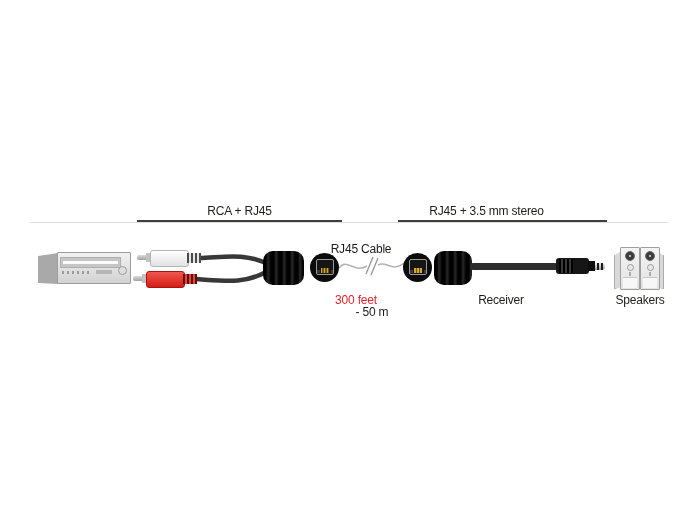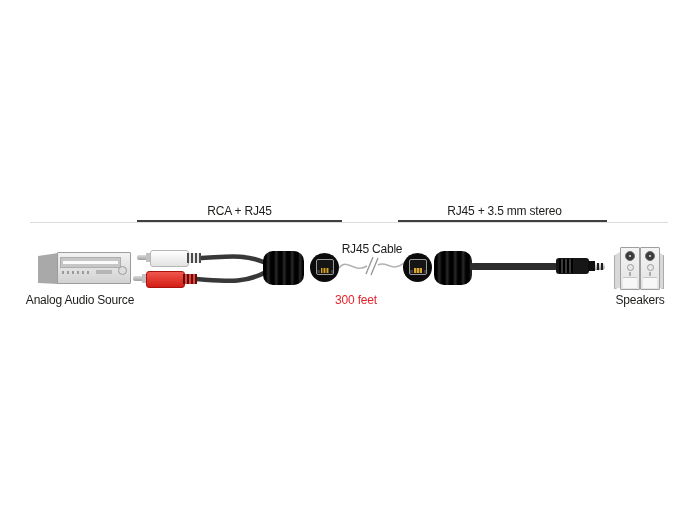--- a/index.html
+++ b/index.html
@@ -6,21 +6,21 @@
   .stage{
     position:relative;width:700px;height:530px;background:#fff;overflow:hidden;
     font-family:"Liberation Sans", sans-serif;color:var(--text,#1d1d1b);
   }
   .txt{position:absolute;font-size:12px;line-height:13px;text-align:center;letter-spacing:-.2px;white-space:nowrap;}
   .rule-light{position:absolute;left:30px;top:222px;width:638px;height:1px;background:var(--rule-light,#dcdcdc);}
   .rule-dark{position:absolute;height:2px;background:var(--rule-dark,#3f3f3f);top:220px;}
   #rule-left{left:137px;width:205px;}
   #rule-right{left:398px;width:209px;}
   #sec-left-label{left:137px;width:205px;top:205px;}
-  #sec-right-label{left:400px;width:209px;top:205px;}
+  #sec-right-label{left:382px;width:209px;top:205px;}
 
   
   .source{position:absolute;left:38px;top:252px;width:93px;height:32px;}
   .src-side{position:absolute;left:0;top:1px;width:20px;height:31px;background:#a9a9a9;
     clip-path:polygon(0 10%,100% 0,100% 100%,0 97%);}
   .src-front{position:absolute;left:19px;top:0;width:72px;height:30px;
     background:linear-gradient(180deg,#f2f2f2,#d2d2d2);border:1px solid #9c9c9c;border-radius:1px;}
   .src-tray{position:absolute;left:2px;top:4px;width:59px;height:9px;background:#c6c6c6;border:1px solid #aeaeae;}
   .src-slot{position:absolute;left:2px;top:3px;right:2px;height:3px;background:#fbfbfb;}
   .src-btns{position:absolute;left:4px;top:18px;width:30px;height:3px;
@@ -85,21 +85,21 @@
   .spk-slot{width:2px;height:4px;background:#ababab;margin:1px auto 0;}
   .spk-base{position:absolute;left:2px;right:2px;bottom:1px;height:10px;background:#f7f7f7;border-top:1px solid #c6c6c6;}
 
   
   #lbl-source{left:10px;top:294px;width:140px;}
   #lbl-tx{left:170px;top:294px;width:140px;}
   #lbl-rx{left:431px;top:294px;width:140px;}
   #lbl-spk{left:570px;top:294px;width:140px;}
 
   
-  #note-title{left:312px;top:243px;width:120px;}
+  #note-title{left:301px;top:243px;width:120px;}
   #note-l1{left:312px;top:282px;width:120px;}
   #note-l2{left:296px;top:294px;width:120px;color:var(--accent-red,#e5232b);}
   #note-l3{left:312px;top:306px;width:120px;}
 </style>
 </head>
 <body>
 
 <div class="stage" style="--text: #1d1d1b; --accent-red: #e5232b; --rule-dark: #3f3f3f; --rule-light: #dcdcdc; --cable-dark: #383838; --cable-light: #b3b3b3; --rca-red: #d41e16; --gold: #d8a62e;">
 
   <div class="rule-light"></div>
@@ -180,19 +180,20 @@
       <div class="spk-base"></div>
     </div>
     <div class="spk s2">
       <div class="spk-driver"></div>
       <div class="spk-knob"></div>
       <div class="spk-slot"></div>
       <div class="spk-base"></div>
     </div>
   </div>
 
-  <div class="txt" id="lbl-source">Analog Audio Source</div>
+  <div class="txt" id="lbl-rx">Receiver</div>
   <div class="txt" id="lbl-spk">Speakers</div>
 
   <div class="txt" id="note-title">RJ45 Cable</div>
   <div class="txt" id="note-l2">300 feet</div>
+  <div class="txt" id="note-l3">- 50 m</div>
 
 </div>
 
 </body></html>

